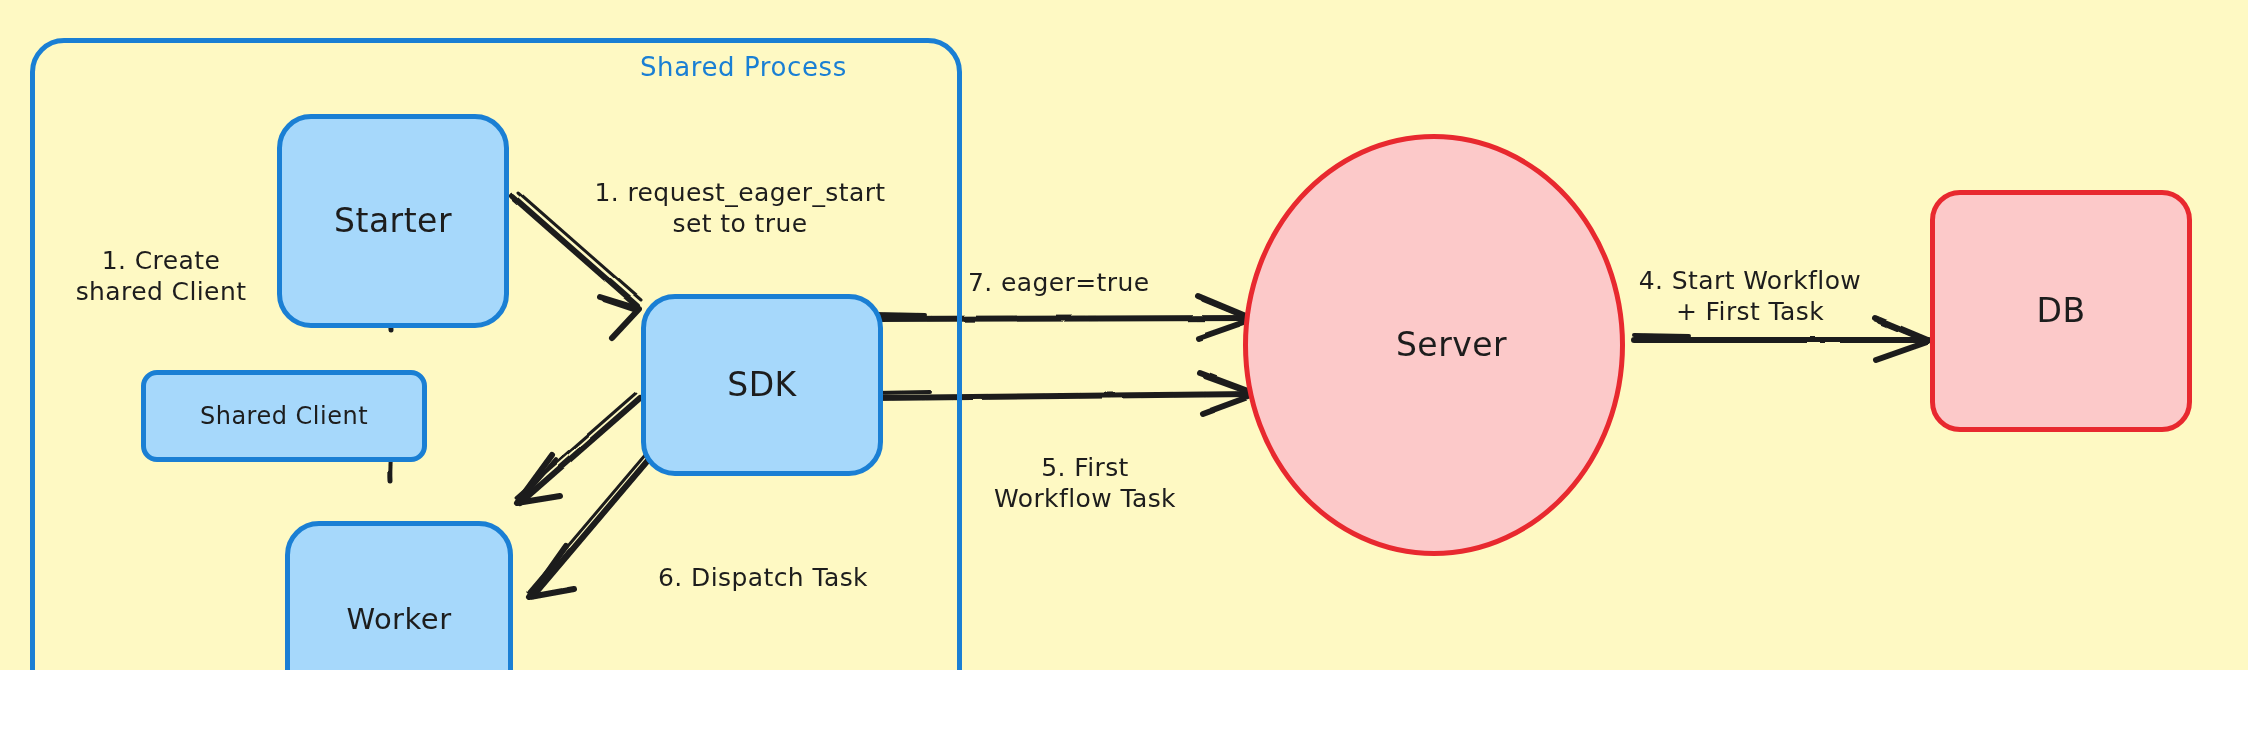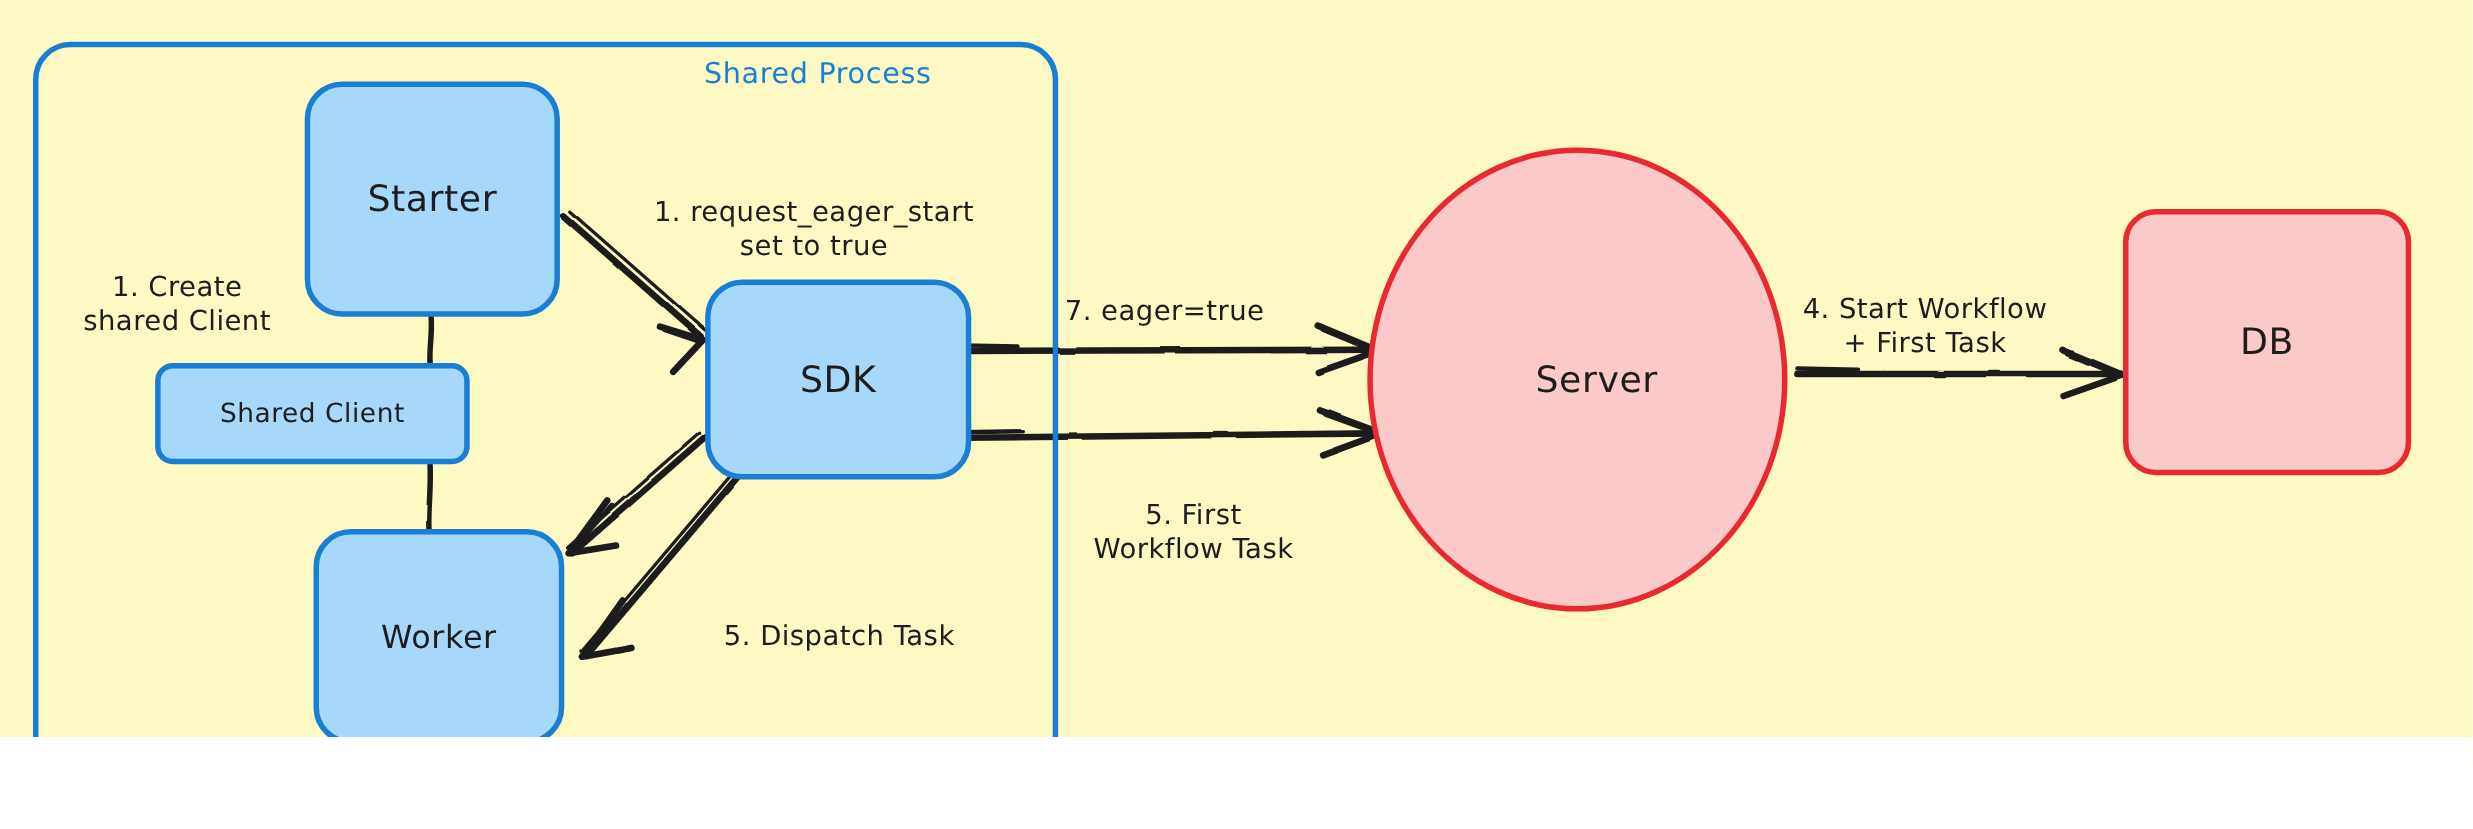--- a/index.html
+++ b/index.html
@@ -43,20 +43,21 @@
     left:640px; top:52px;
     color:#1a7fd4;
     font-size:26px;
     letter-spacing:.6px;
   }
 
   
   .blue{
     background:#a6d8fb;
     border:5px solid #1a7fd4;
+    margin-top:40px;
   }
   .red{
     background:#fcc9c9;
     border:5px solid #e8292f;
   }
   #node-starter{
     left:277px; top:74px; width:232px; height:214px;
     border-radius:34px;
   }
   #node-starter .nodelabel{font-size:33px;}
@@ -214,15 +215,15 @@
 
 
   <div class="edgelabel" id="lbl-eager-true">7. eager=true</div>
 
   <div class="edgelabel" id="lbl-start-workflow">4. Start Workflow
 + First Task</div>
 
   <div class="edgelabel" id="lbl-first-workflow-task">5. First
 Workflow Task</div>
 
-  <div class="edgelabel" id="lbl-dispatch-task">5. Dispatch Task</div>
+  <div class="edgelabel" id="lbl-dispatch-task">6. Dispatch Task</div>
 
 </div>
 
 </body></html>

